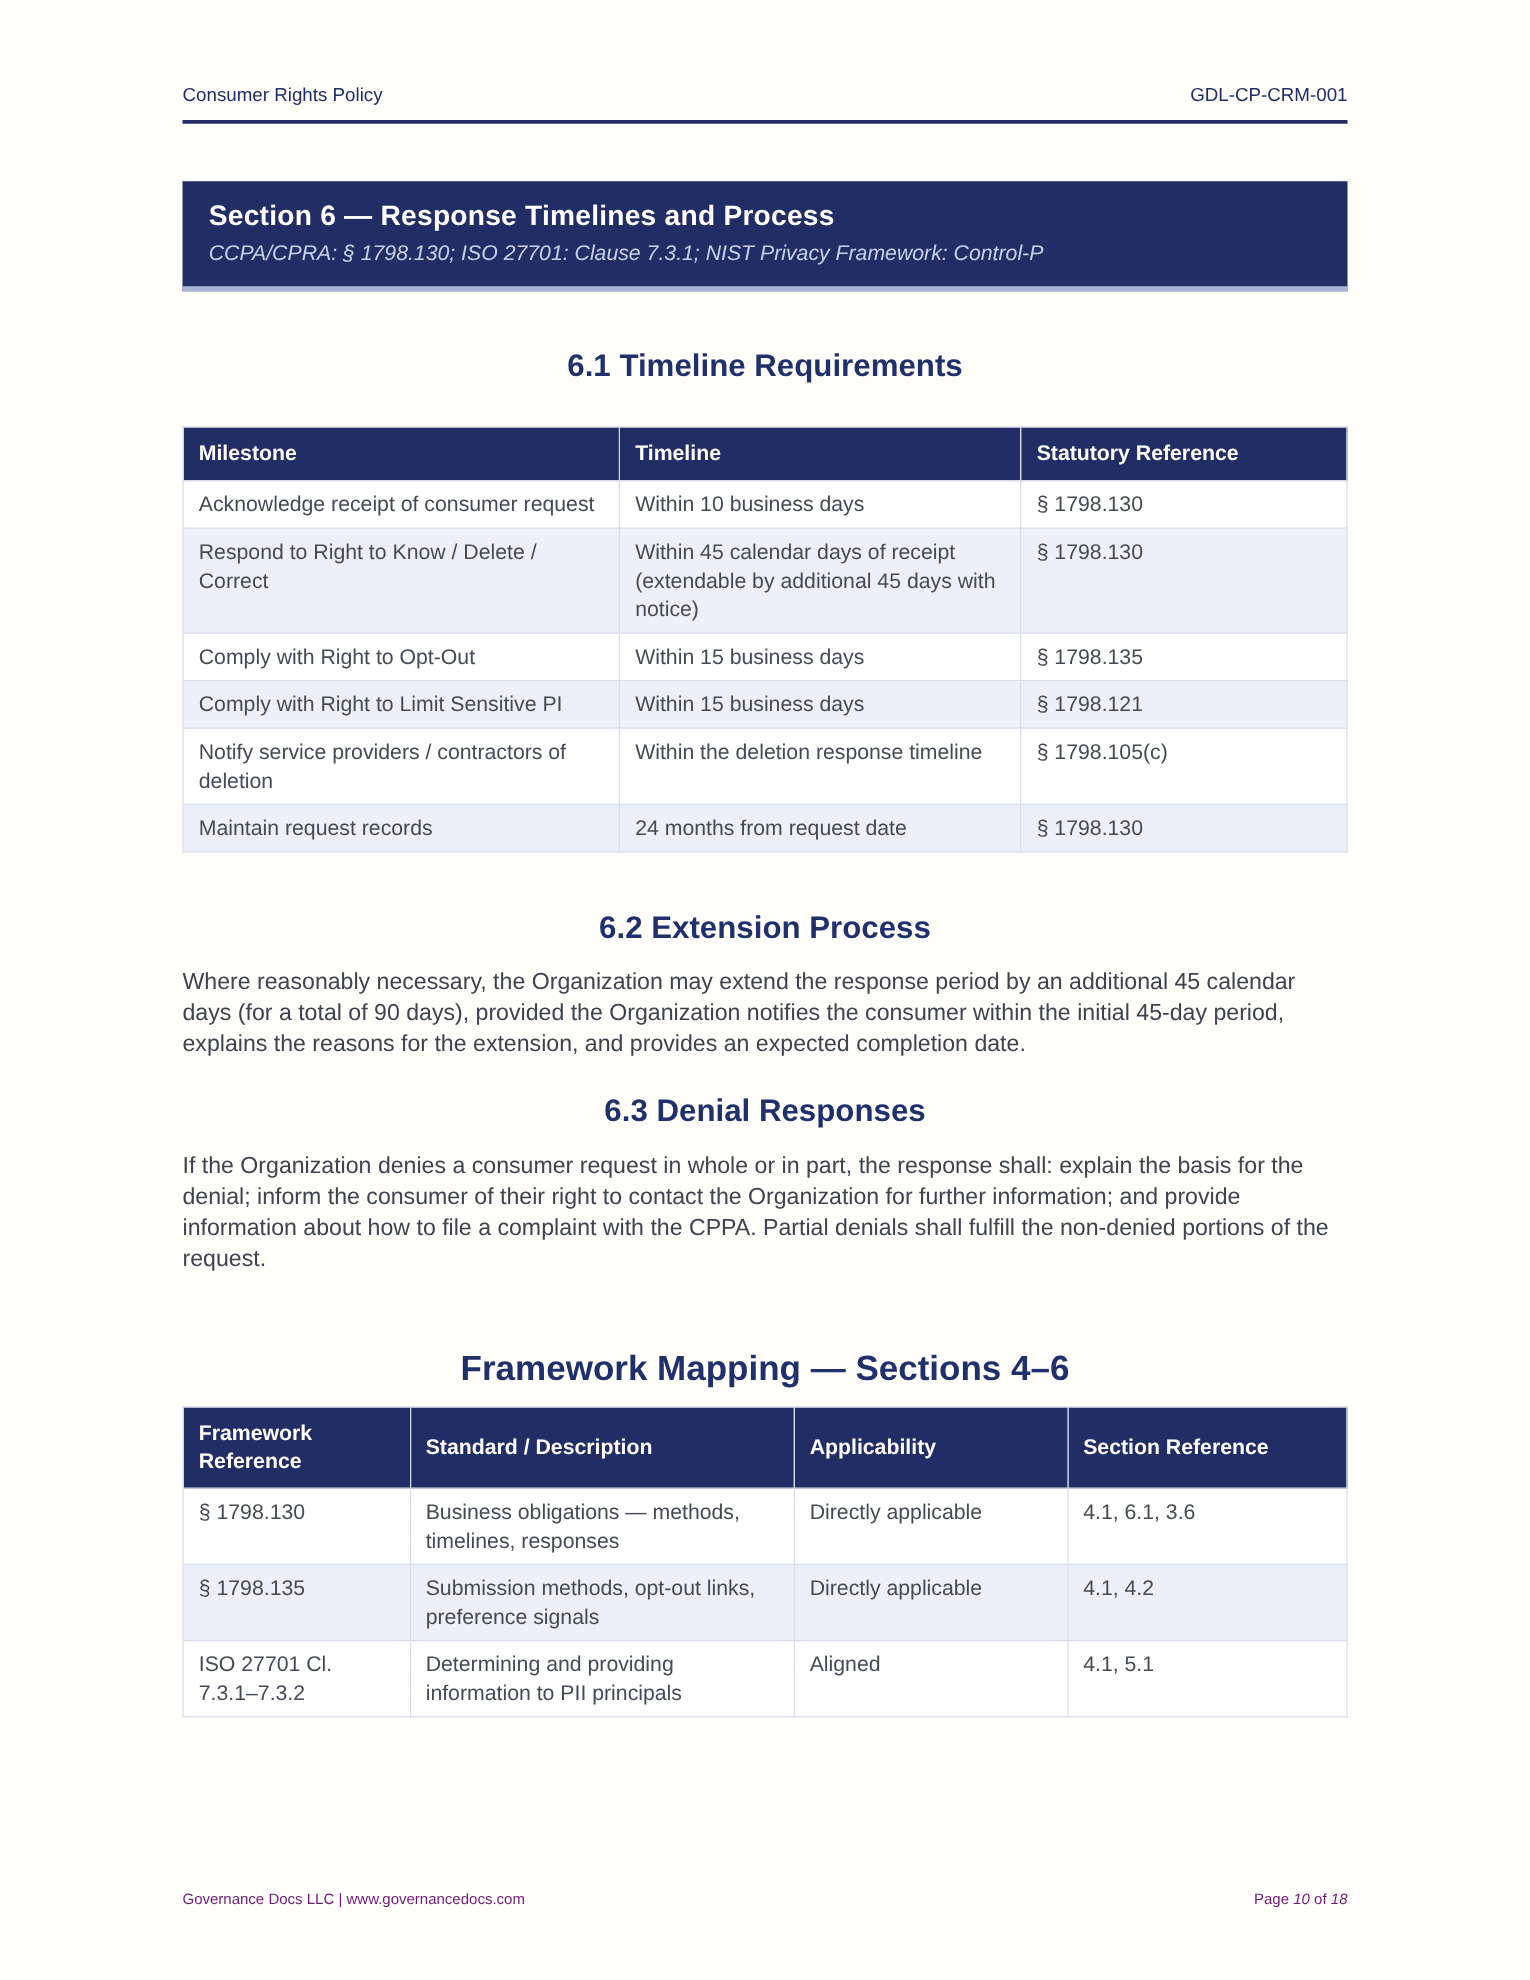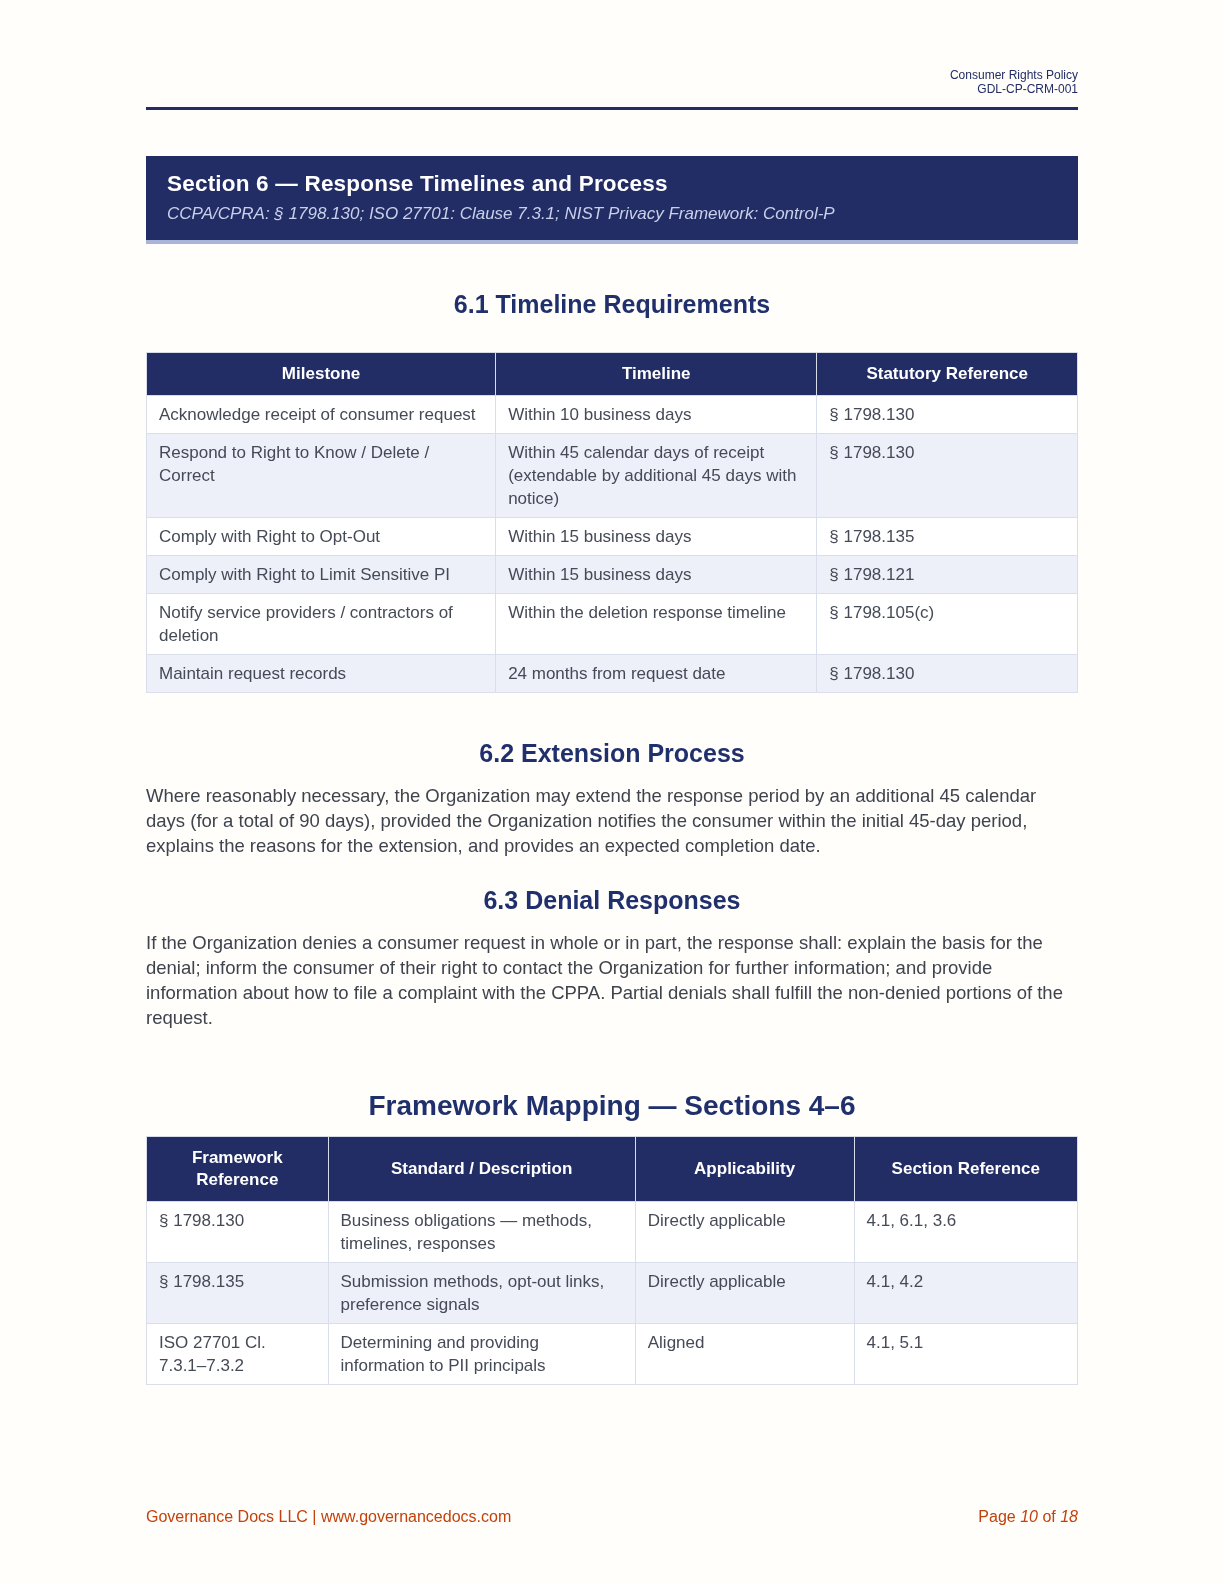--- a/index.html
+++ b/index.html
@@ -12,25 +12,24 @@
   .page {
     position: relative;
     width: 1224px; height: 1584px;
     background: #fffefb;
     overflow: hidden;
   }
   .content { padding: 68px 146px 0 146px; }
 
   
   .doc-header {
-    display: flex; justify-content: space-between; align-items: flex-end;
-    color: #222d66; font-size: 12px;
+    display: flex; justify-content: space-between; align-items: flex-start;
+    color: #222d66; font-size: 15px;
     padding-bottom: 11px;
     border-bottom: 3px solid #222d66;
-    flex-direction: column;
   }
 
   
   .banner {
     margin-top: 46px;
     background: #222d66;
     border-bottom: 4px solid #a9b4d8;
     padding: 15px 21px 16px 21px;
   }
   .banner-title { color: #ffffff; font-size: 22.5px; font-weight: bold; letter-spacing: 0.2px; }
@@ -51,39 +50,39 @@
   
   table {
     width: 100%;
     border-collapse: collapse;
     border: 1px solid #c5cce0;
   }
   .t1 { margin-top: 33px; }
   .t2 { margin-top: 14px; padding-left: 36px; }
   th {
     background: #222d66; color: #ffffff;
-    font-size: 17px; font-weight: bold; text-align: center;
+    font-size: 17px; font-weight: bold; text-align: left;
     padding: 10px 12px; line-height: 22px;
     border: 1px solid #d8dce9;
     vertical-align: middle;
   }
   td {
     font-size: 17px; color: #454a57;
     padding: 7px 12px; line-height: 23px;
     border: 1px solid #dadeea;
     vertical-align: top;
     background: #ffffff;
   }
   tr.alt td { background: #edf0f9; }
 
   
   .doc-footer {
     position: absolute; left: 146px; right: 146px; bottom: 58px;
     display: flex; justify-content: space-between;
-    font-size: 16px; color: #c2410c;
+    font-size: 12px; color: #701a75;
   }
   .doc-footer .ital { font-style: italic; }
 </style>
 </head>
 <body>
 
 <div class="page">
   <div class="content">
 
     <div class="doc-header">

